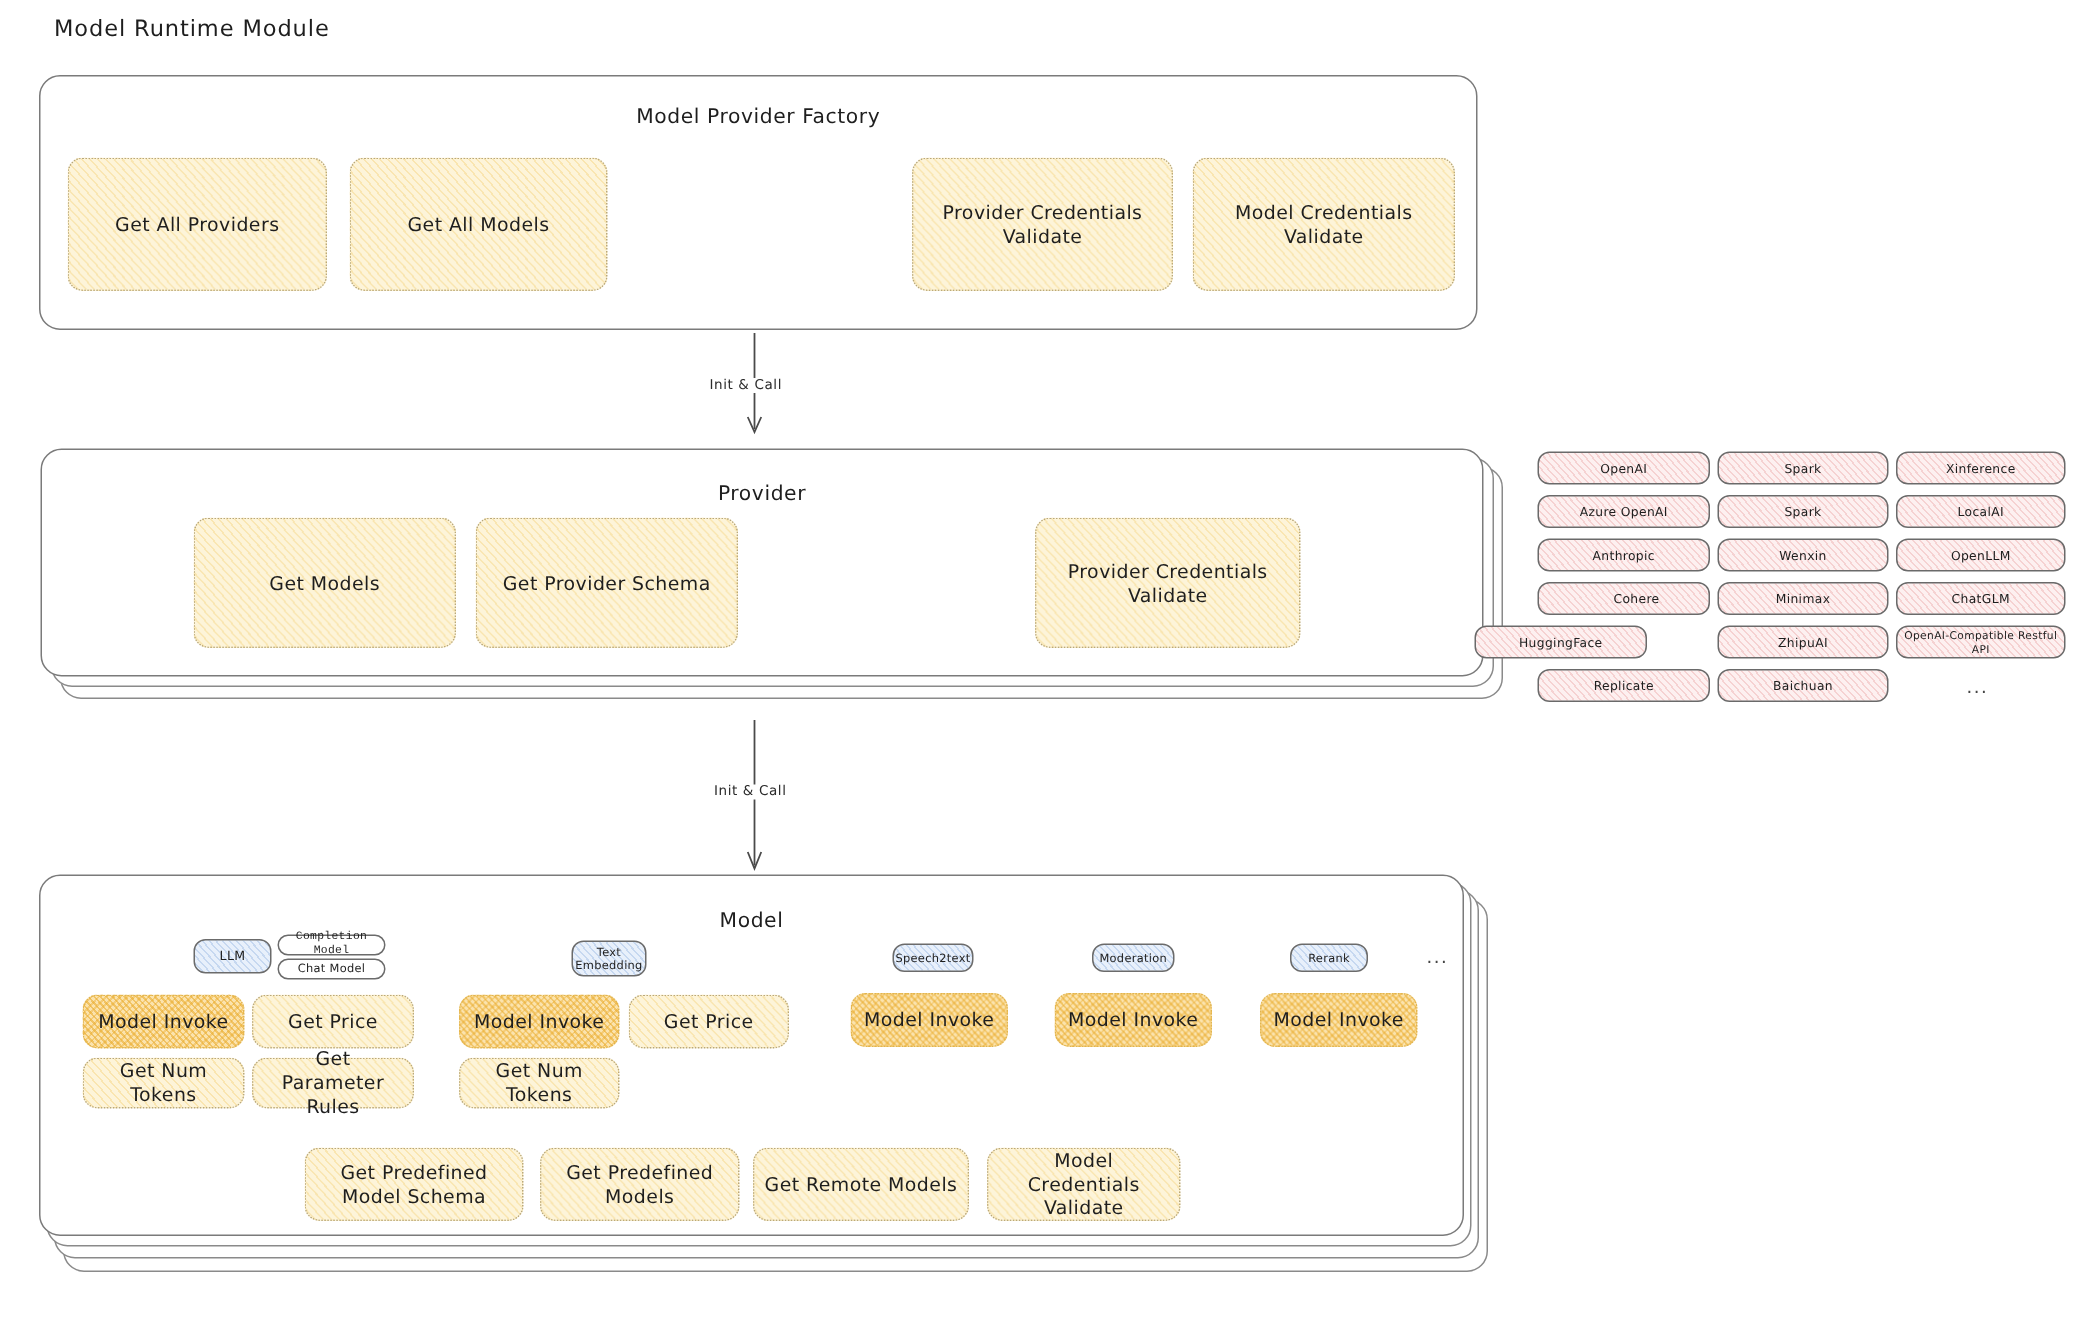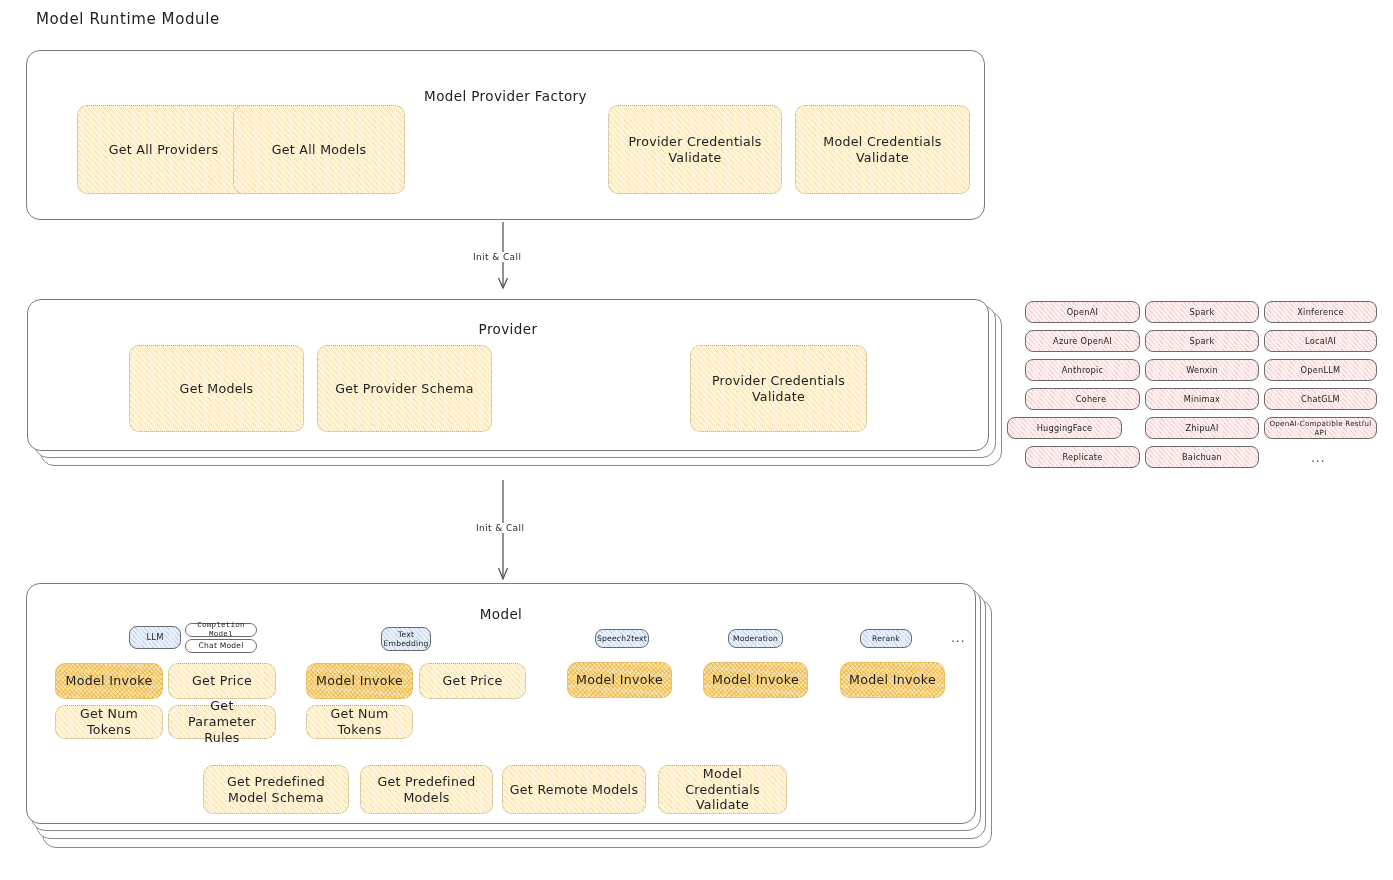--- a/index.html
+++ b/index.html
@@ -119,24 +119,24 @@
   svg.arrow line,svg.arrow path{stroke:#4a4a4a;stroke-width:1.2;fill:none;}
 </style>
 </head>
 <body>
 
 <div class="canvas">
 
   <div id="page-title">Model Runtime Module</div>
 
   <div class="frame" style="left:26px;top:50px;width:959px;height:170px;">
-    <div class="frame-title" style="top:37px;">Model Provider Factory</div>
+    <div class="frame-title" style="top:19px;">Model Provider Factory</div>
   </div>
 
-  <div class="node" style="left:45px;top:105px;width:173px;height:89px;margin-left:32px;">Get All Providers</div>
+  <div class="node" style="left:45px;top:105px;width:173px;height:89px;">Get All Providers</div>
   <div class="node" style="left:233px;top:105px;width:172px;height:89px;">Get All Models</div>
   <div class="node" style="left:608px;top:105px;width:174px;height:89px;">Provider Credentials Validate</div>
   <div class="node" style="left:795px;top:105px;width:175px;height:89px;">Model Credentials Validate</div>
 
   <svg class="arrow" style="left:497px;top:222px;width:14px;height:74px;" viewBox="0 0 14 74">
     <line x1="6" y1="0" x2="6" y2="64"></line>
     <path d="M1.5 56 L6 66 L10.5 56"></path>
   </svg>
   <div class="arrow-label" style="left:470px;top:252px;">Init &amp; Call</div>
 
@@ -147,21 +147,21 @@
   </div>
 
   <div class="node" style="left:129px;top:345px;width:175px;height:87px;">Get Models</div>
   <div class="node" style="left:317px;top:345px;width:175px;height:87px;">Get Provider Schema</div>
   <div class="node" style="left:690px;top:345px;width:177px;height:87px;">Provider Credentials Validate</div>
 
   <div class="chip" style="left:1025px;top:301px;width:115px;height:22px;text-align:center;">OpenAI</div>
   <div class="chip" style="left:1025px;top:330px;width:115px;height:22px;">Azure OpenAI</div>
   <div class="chip" style="left:1025px;top:359px;width:115px;height:22px;">Anthropic</div>
   <div class="chip" style="left:1025px;top:388px;width:115px;height:22px;padding-left:20px;">Cohere</div>
-  <div class="chip" style="left:1007px;top:417px;width:115px;height:22px;">HuggingFace</div>
+  <div class="chip" style="left:983px;top:417px;width:115px;height:22px;">HuggingFace</div>
   <div class="chip" style="left:1025px;top:446px;width:115px;height:22px;">Replicate</div>
 
   <div class="chip" style="left:1145px;top:301px;width:114px;height:22px;">Spark</div>
   <div class="chip" style="left:1145px;top:330px;width:114px;height:22px;">Spark</div>
   <div class="chip" style="left:1145px;top:359px;width:114px;height:22px;">Wenxin</div>
   <div class="chip" style="left:1145px;top:388px;width:114px;height:22px;">Minimax</div>
   <div class="chip" style="left:1145px;top:417px;width:114px;height:22px;">ZhipuAI</div>
   <div class="chip" style="left:1145px;top:446px;width:114px;height:22px;">Baichuan</div>
 
   <div class="chip" style="left:1264px;top:301px;width:113px;height:22px;">Xinference</div>

